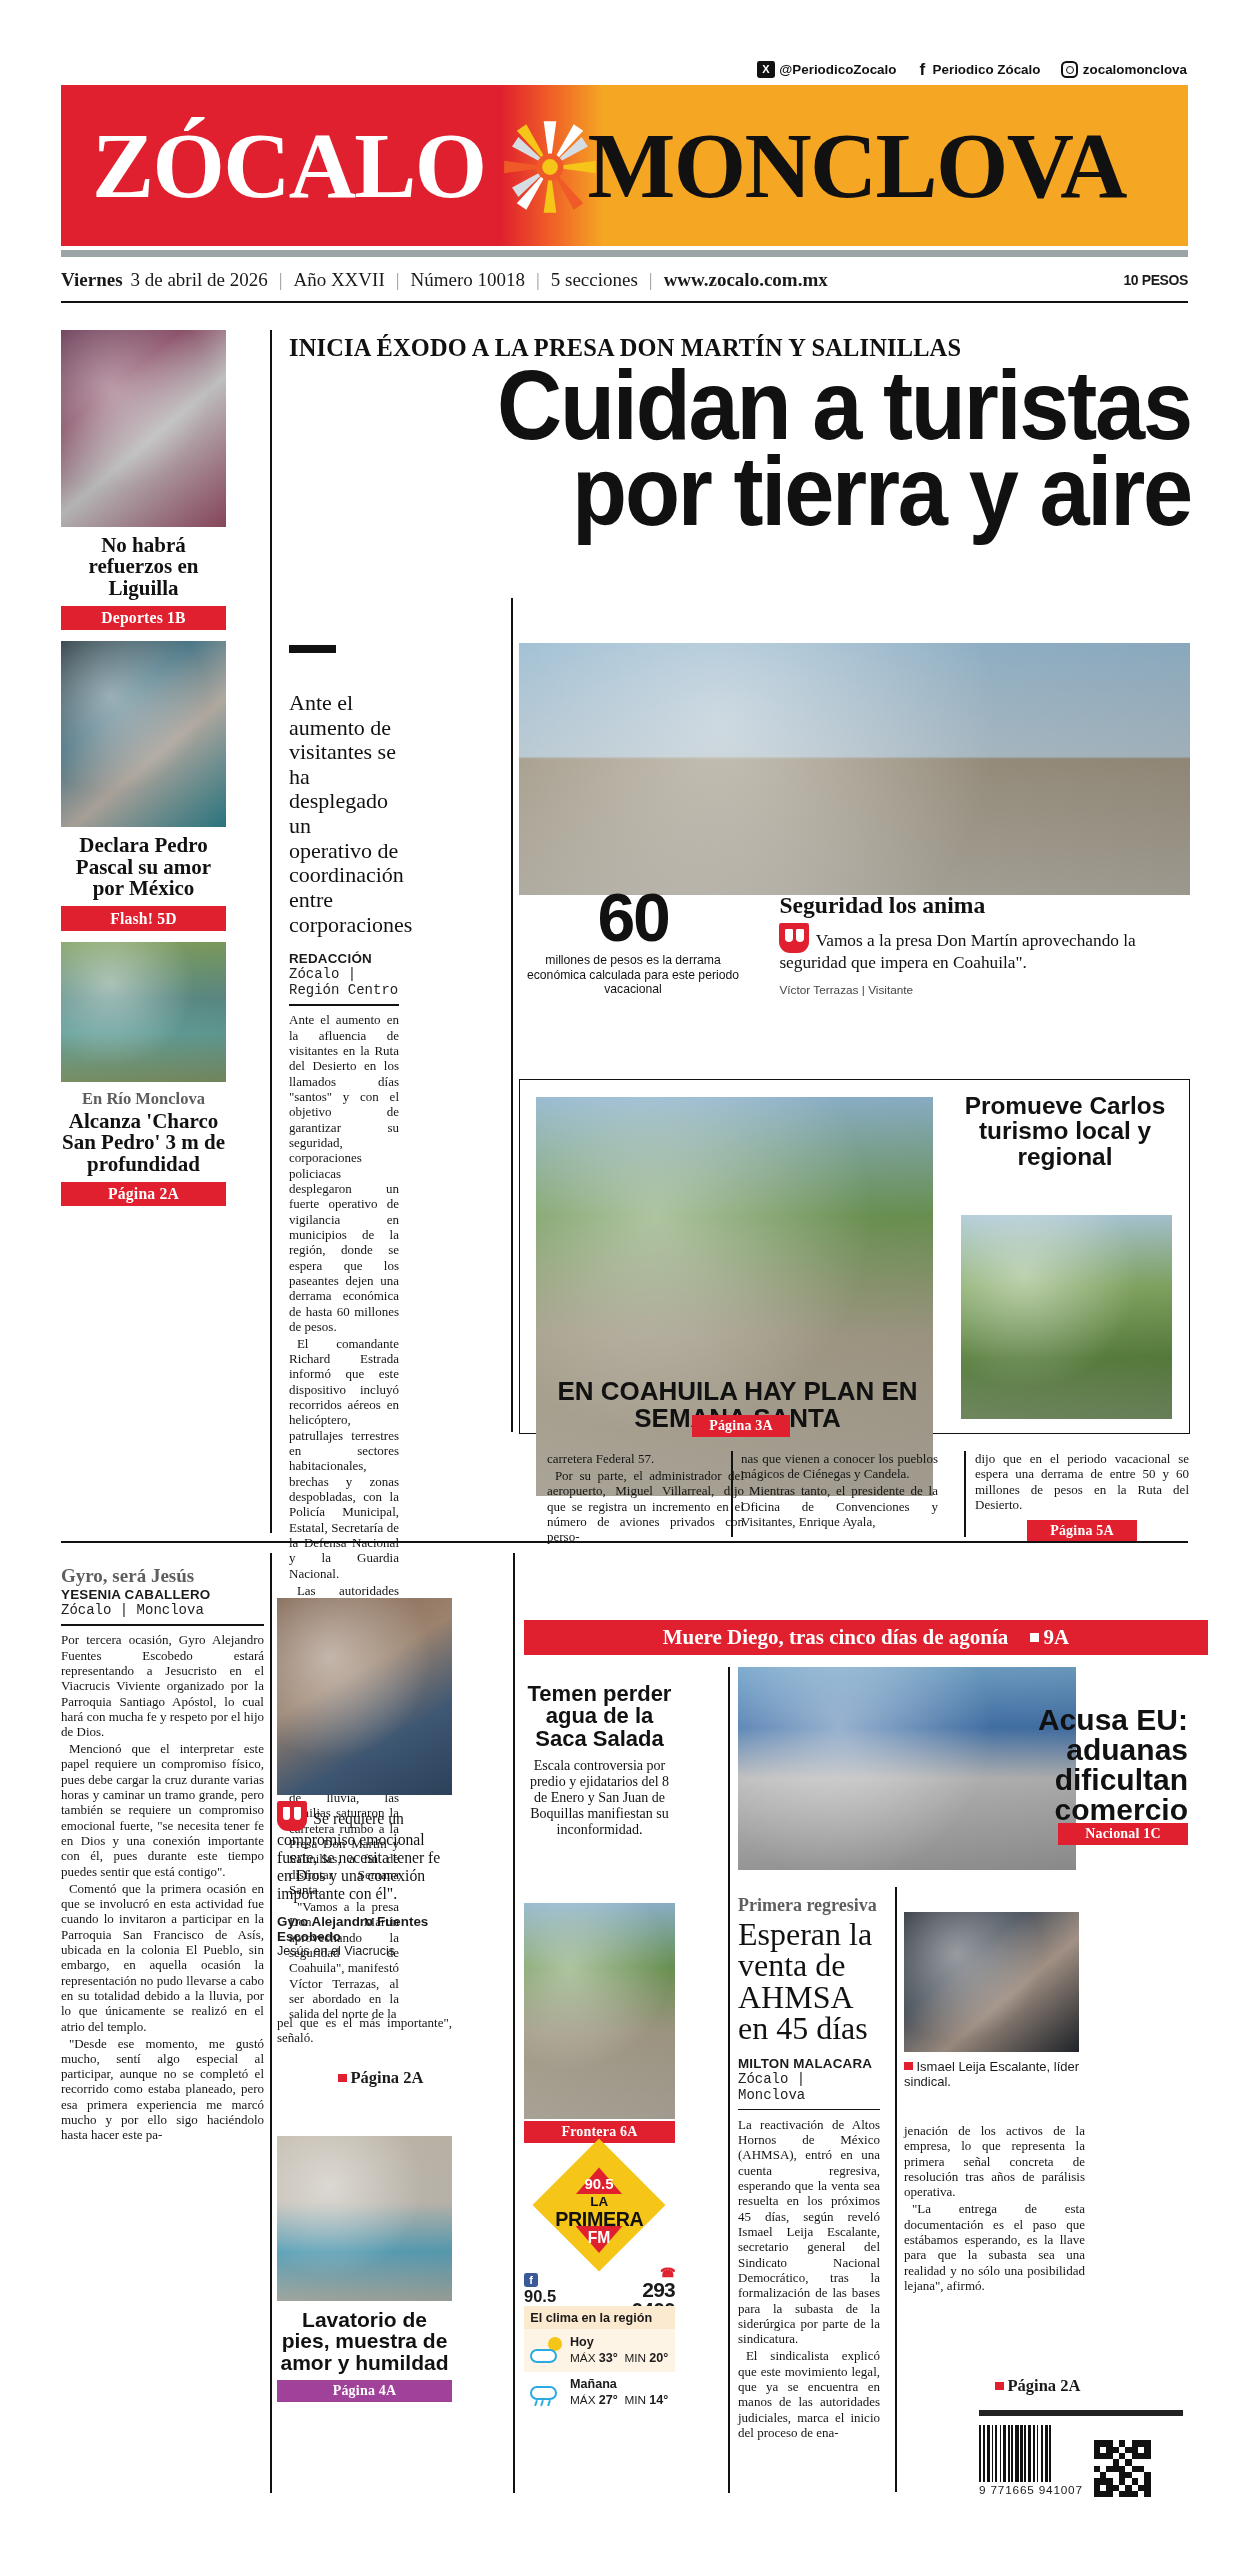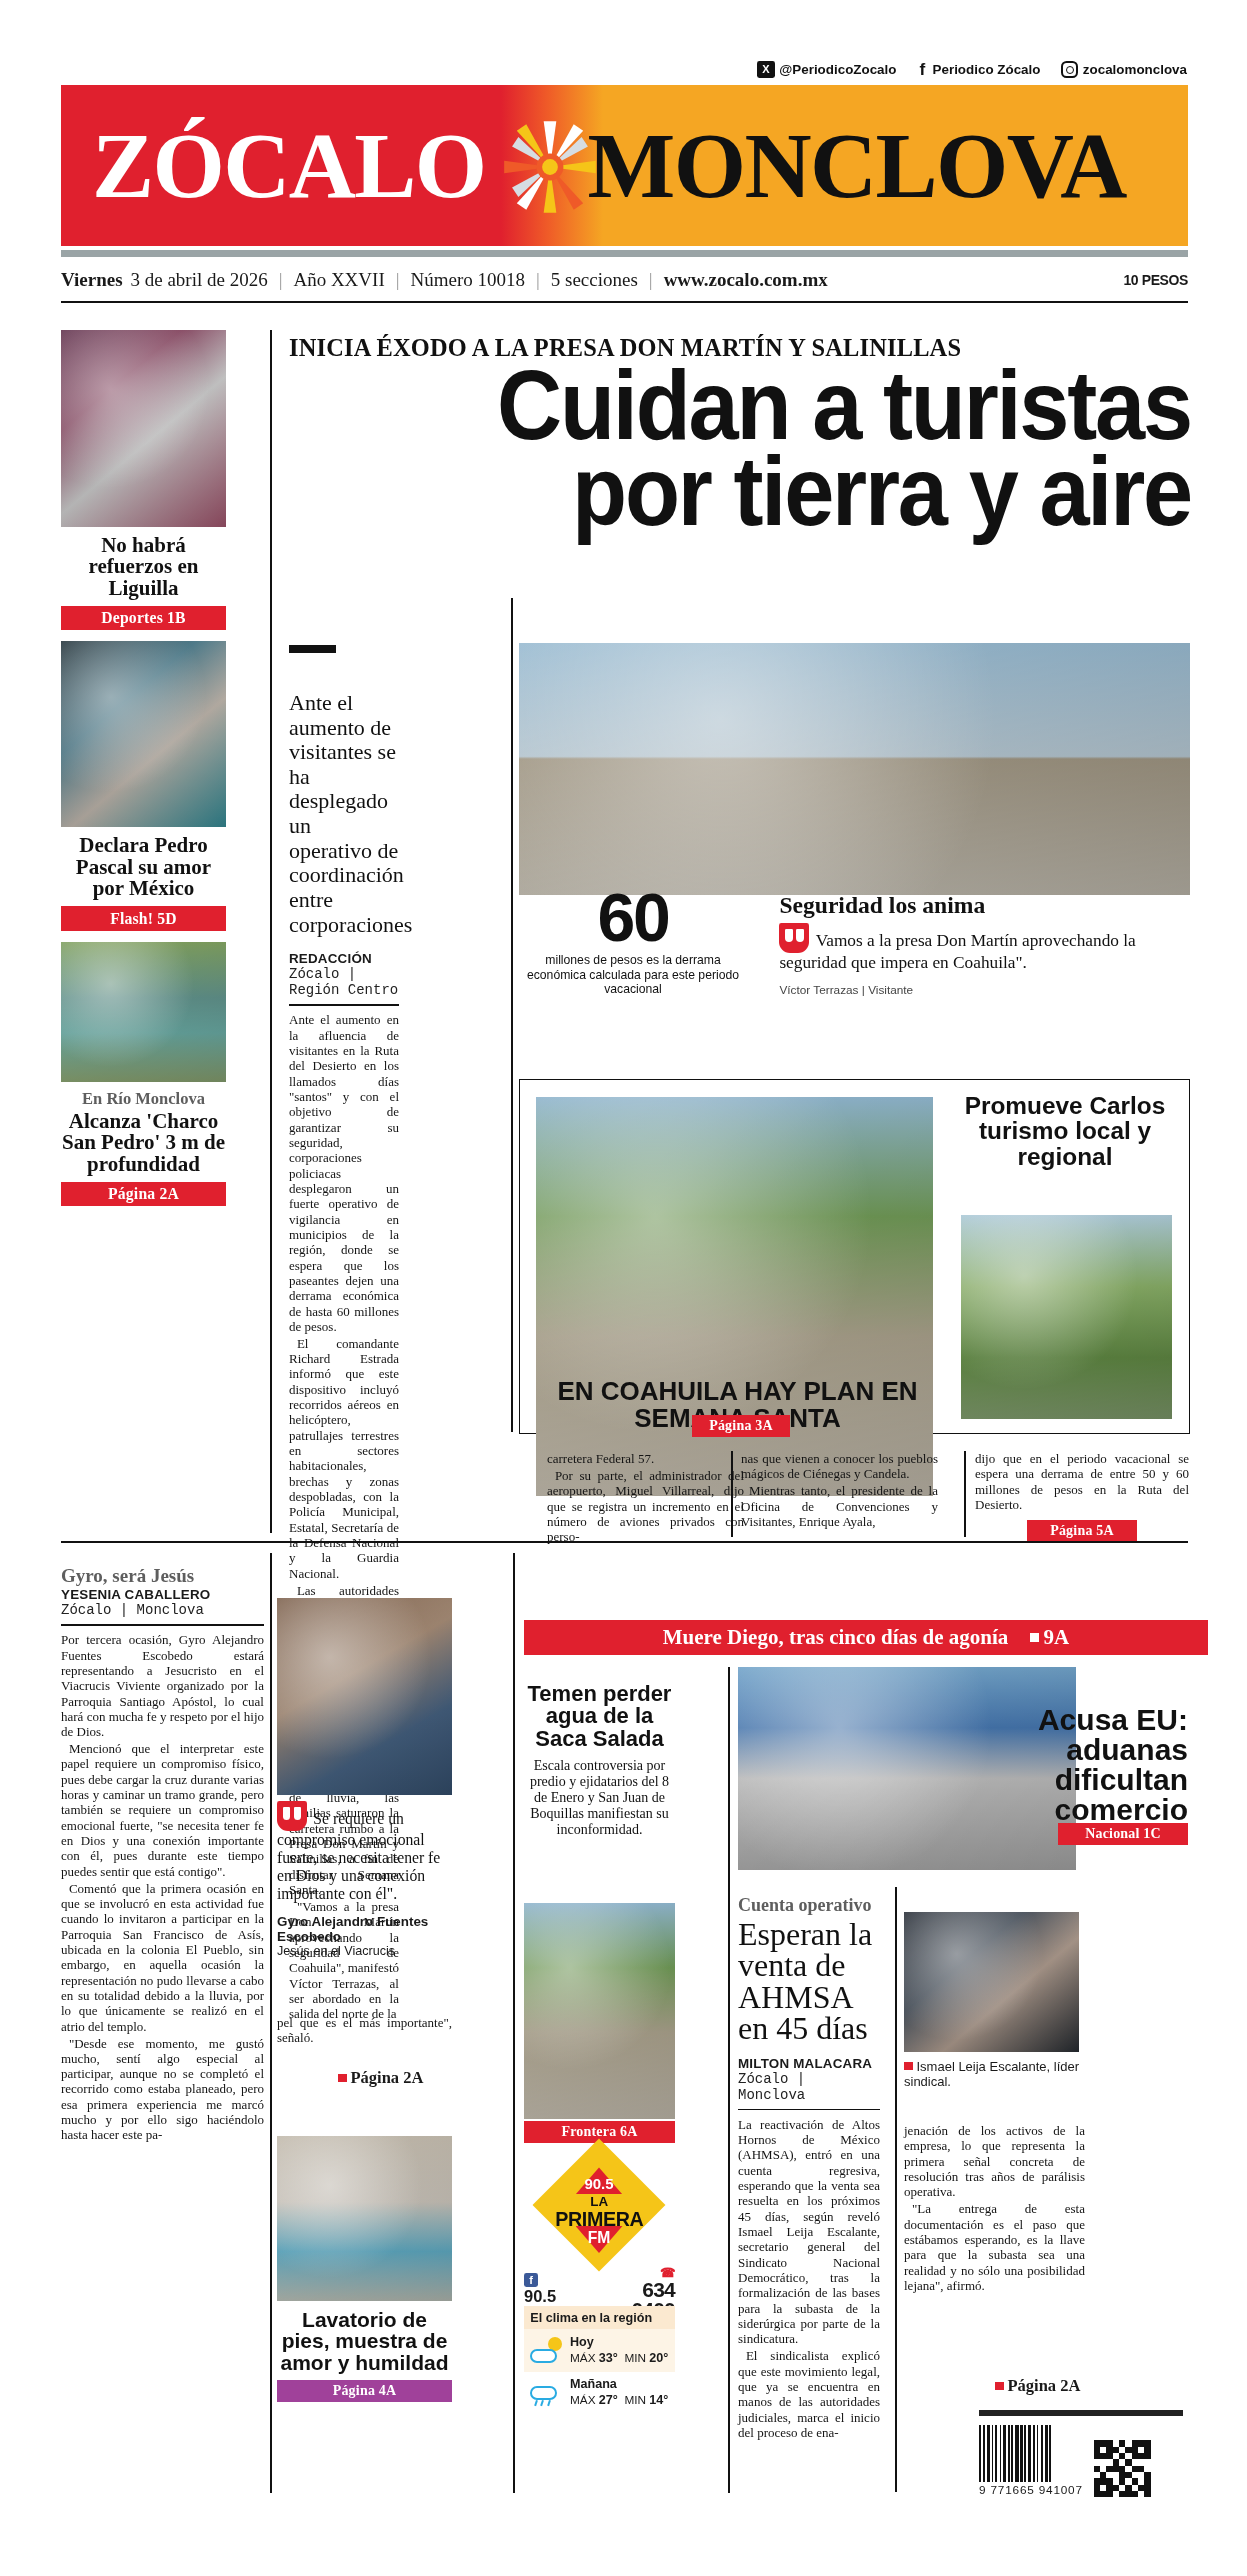--- a/index.html
+++ b/index.html
@@ -501,21 +501,21 @@
     <div class="redtag" style="font-size:14px">Frontera 6A</div>
   </div>
 
   <div class="border-photo ph ph-border"></div>
   <div class="acusa">Acusa EU: aduanas dificultan comercio</div>
   <div class="nacional-tag">
     <div class="redtag" style="font-size:14px">Nacional 1C</div>
   </div>
 
   <div class="cuenta">
-    <div class="kick">Cuenta operativo</div>
+    <div class="kick">Primera regresiva</div>
     <h3>Esperan la venta de AHMSA en 45 días</h3>
     <div class="byline-name">MILTON MALACARA</div>
     <div class="byline-src">Zócalo | Monclova</div>
     <div class="lead-rule"></div>
     <div class="body-col">
       <p class="first">La reactivación de Altos Hornos de México (AHMSA), entró en una cuenta regresiva, esperando que la venta sea resuelta en los próximos 45 días, según reveló Ismael Leija Escalante, secretario general del Sindicato Nacional Democrático, tras la formalización de las bases para la subasta de la siderúrgica por parte de la sindicatura.</p>
       <p>El sindicalista explicó que este movimiento legal, que ya se encuentra en manos de las autoridades judiciales, marca el inicio del proceso de ena-</p>
     </div>
   </div>
 
@@ -548,21 +548,21 @@
       <div class="dfm">FM</div>
     </div>
     <div class="radio-foot">
       <div class="rf-left">
         <div class="fbico">f</div>
         <div>90.5</div>
         <div class="sm">La Primera</div>
       </div>
       <div class="rf-right">
         <div class="phico">☎</div>
-        <div>634</div>
+        <div>293</div>
         <div>0400</div>
       </div>
     </div>
   </div>
 
   <div class="clima">
     <div class="clima-head">El clima en la región</div>
     <div class="clima-row alt">
       <div class="wx">
         <div class="sunny"></div>

